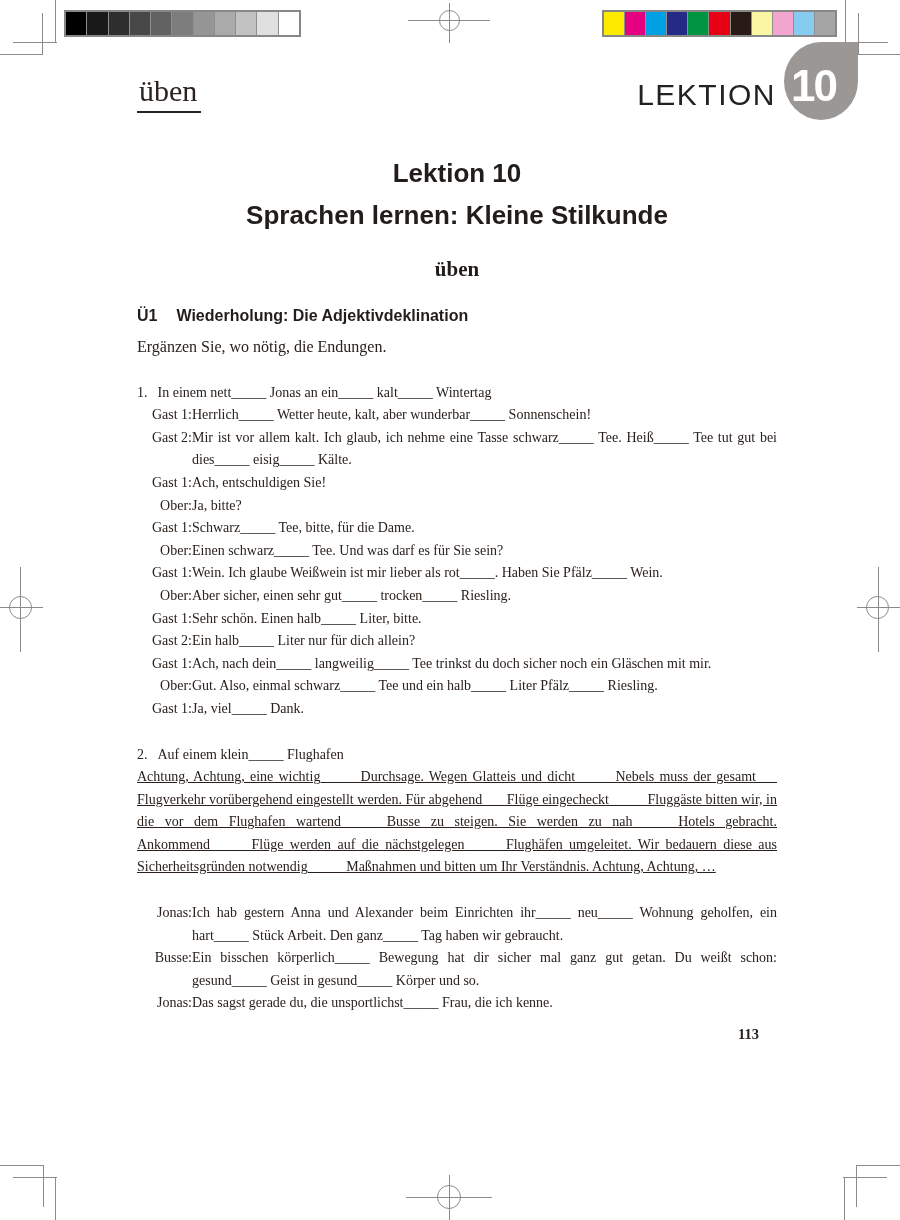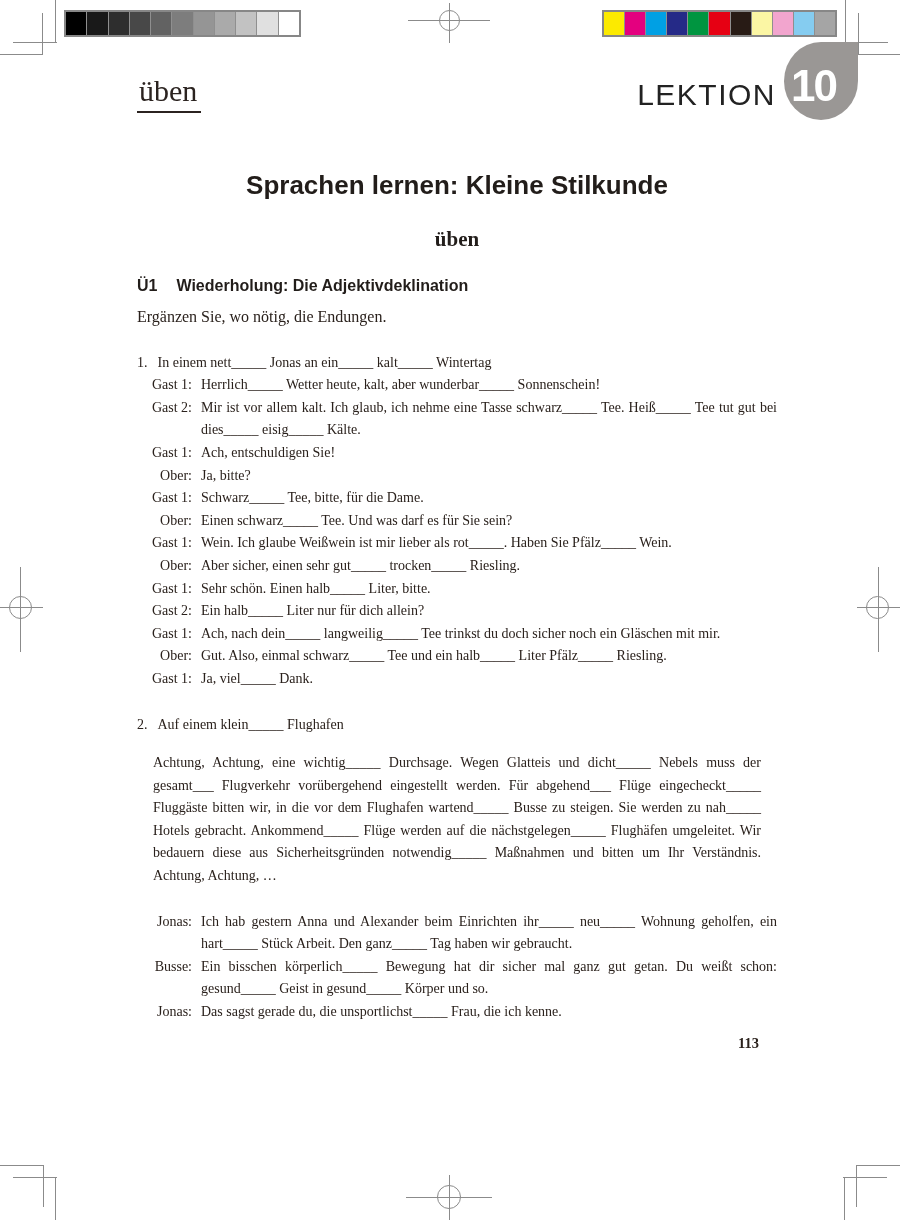--- a/index.html
+++ b/index.html
@@ -26,24 +26,24 @@
   .title1,.title2{text-align:center;font-family:"Liberation Sans","DejaVu Sans",sans-serif;
                   font-weight:bold;font-size:26px;line-height:30px;color:#221d1a;}
   .title2{margin-top:12px;}
   .sub-ueben{text-align:center;font-weight:bold;font-size:21px;line-height:26px;margin-top:26px;color:#221d1a;}
   .ex-head{margin-top:24px;font-family:"Liberation Sans","DejaVu Sans",sans-serif;font-weight:bold;
            font-size:16px;line-height:20px;color:#221d1a;}
   .ex-head .code{margin-right:19px;}
   .instruction{margin-top:10px;font-size:16px;}
   .ex-block{margin-top:23px;}
   .ex-intro .num{margin-right:10px;}
-  .drow{display:grid;grid-template-columns:55px 1fr;column-gap:9px;}
+  .drow{display:grid;grid-template-columns:55px 1fr;column-gap:0;}
   .dlabel{text-align:right;}
   .dtext{text-align:justify;}
-  .para{margin:16px;text-align:justify;}
+  .para{margin:0;text-align:justify;text-decoration:underline;}
   .pageno{margin-top:8px;text-align:right;padding-right:18px;font-weight:bold;font-size:14.5px;}
 </style>
 </head>
 <body>
 
 <div id="page">
 
   <div>
     <div class="mk" style="left:55px;top:0;width:1px;height:42px;"></div>
     <div class="mk" style="left:13px;top:42px;width:44px;height:1px;"></div>
@@ -117,20 +117,21 @@
     <div class="cell" style="background-color: rgb(165, 165, 165);"></div>
   </div>
 
   <div class="run-title">üben</div>
   <div class="lektion">LEKTION</div>
   <div class="badge" style="background-color: rgb(154, 151, 149);">
     <span class="num">10</span>
   </div>
 
   <div id="content">
+    <div class="title1">Lektion 10</div>
     <div class="title2">Sprachen lernen: Kleine Stilkunde</div>
     <div class="sub-ueben">üben</div>
 
     <div class="ex-head">
       <span class="code">Ü1</span><span>Wiederholung: Die Adjektivdeklination</span>
     </div>
     <div class="instruction">Ergänzen Sie, wo nötig, die Endungen.</div>
 
     <div class="ex-block">
       <div class="ex-intro">

